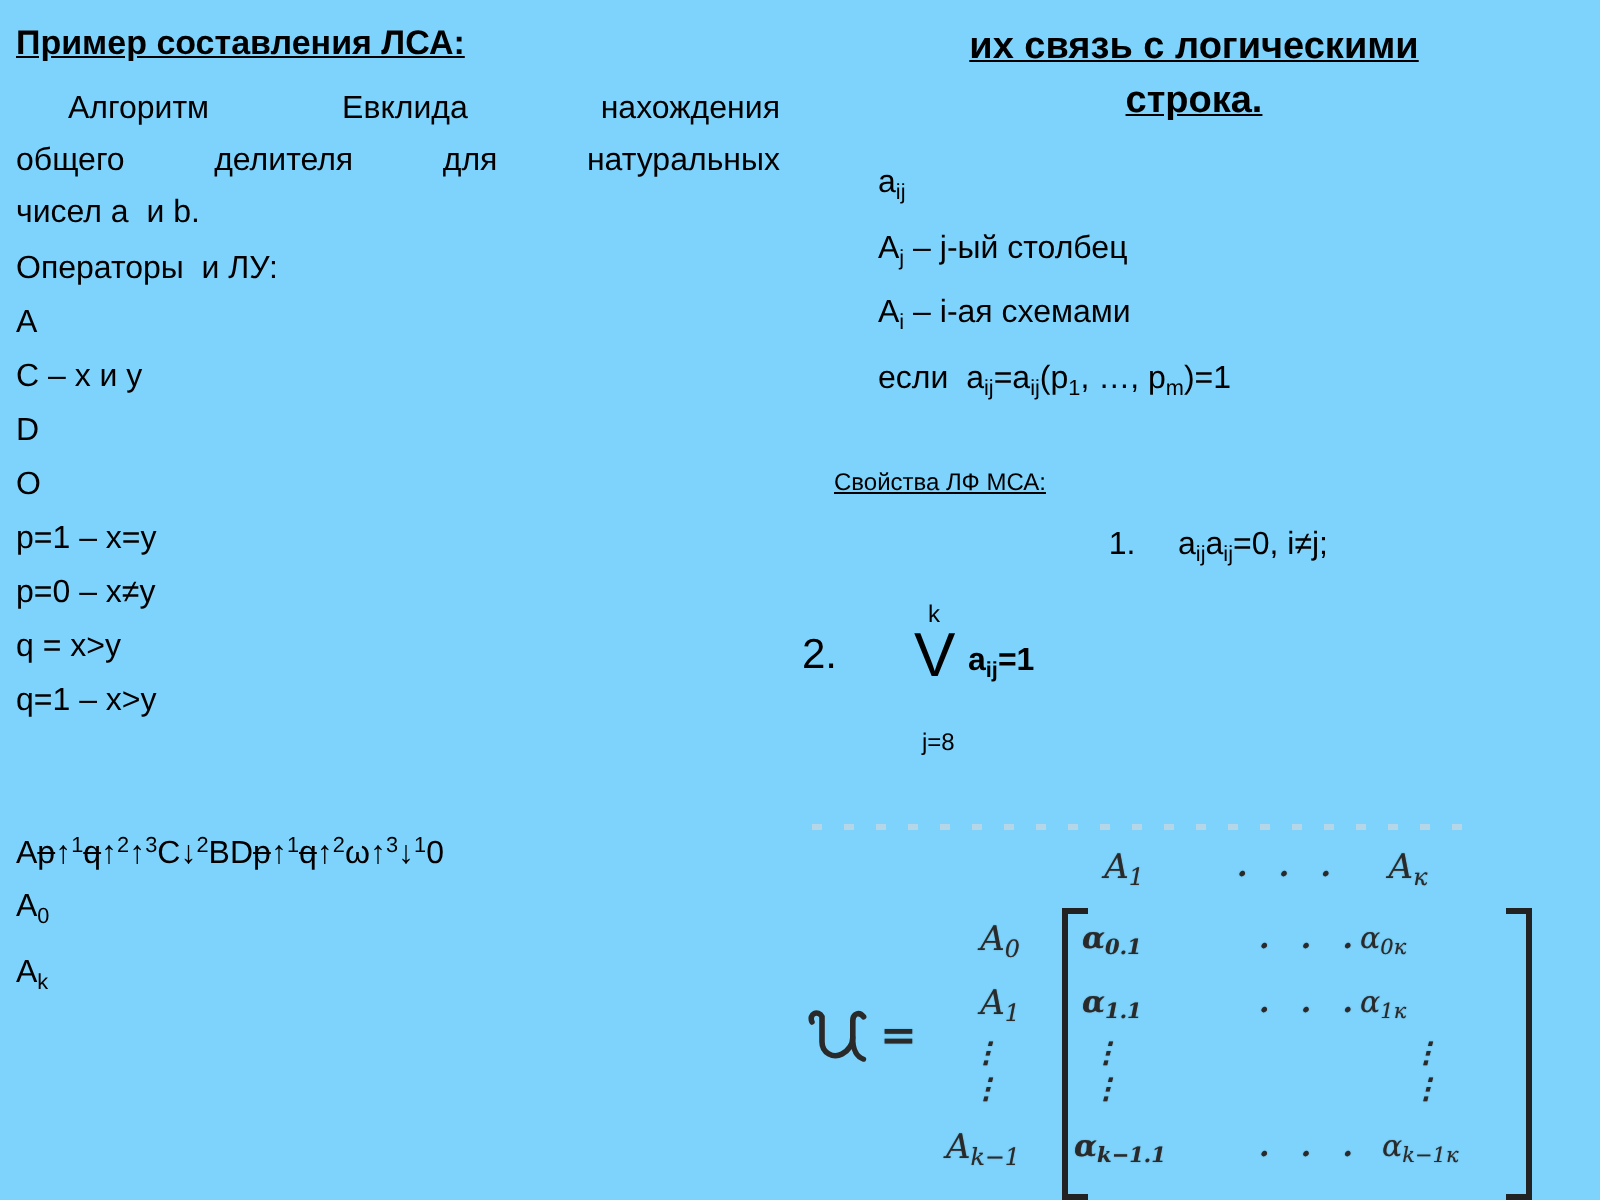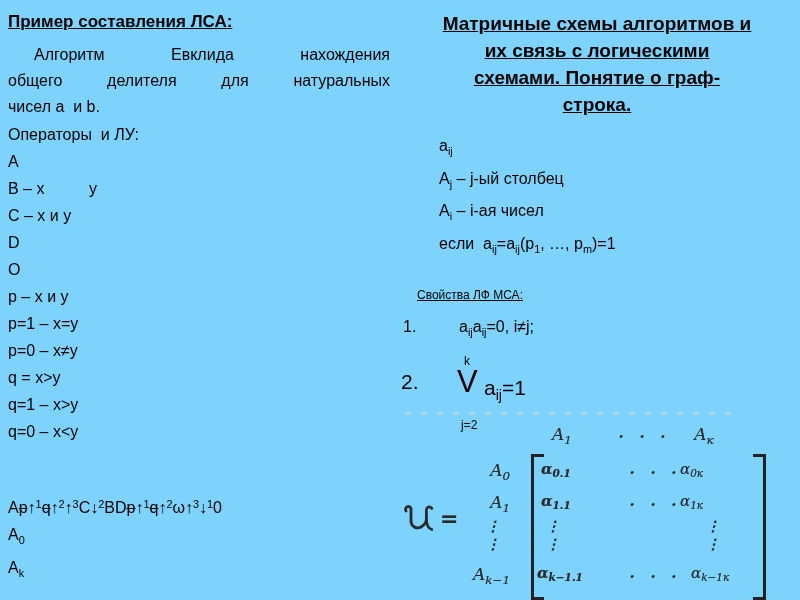--- a/index.html
+++ b/index.html
@@ -21,27 +21,27 @@
   .r-sub{font-size:0.68em;vertical-align:-0.34em;}
   .r-sup{font-size:0.68em;vertical-align:0.5em;}
   .r-strike{text-decoration:line-through;}
   
   .rightcol{position:absolute;left:400px;top:6px;width:394px;height:410px;}
   .r-title{margin-top:4px;text-align:center;font-weight:bold;font-size:19px;}
   .r-title .t-line{line-height:27px;text-decoration:underline;}
   .defs{margin-top:14px;padding-left:15px;}
   .def-line{font-size:16px;line-height:28px;margin-left:24px;}
   .props-title{margin-top:19px;padding-left:17px;font-size:12px;line-height:27px;text-decoration:underline;}
-  .prop1{margin-top:5px;font-size:16px;line-height:26px;}
+  .prop1{margin-top:5px;font-size:16px;line-height:26px;text-align:center;}
   .p1-num{display:inline-block;width:59px;padding-left:3px;box-sizing:border-box;}
   .prop2{position:relative;height:96px;margin-top:4px;}
   .p2-k{position:absolute;left:64px;top:6px;font-size:12px;}
   .p2-num{position:absolute;left:1px;top:22px;font-size:21px;}
   .p2-v{position:absolute;left:57px;top:16px;font-size:31px;}
-  .p2-expr{position:absolute;left:84px;top:28px;font-size:21px;}
+  .p2-expr{position:absolute;left:84px;top:28px;font-size:16px;font-weight:bold;}
   .p2-low{position:absolute;left:61px;top:70px;font-size:12px;}
   
   .matrix{
     position:absolute;left:400px;top:416px;width:394px;height:182px;
     font-family:"DejaVu Serif","Liberation Serif",serif;font-style:italic;color:#2a2a2a;
     text-shadow:0 0 0.6px rgba(40,40,40,0.55);
   }
   .scan-noise{position:absolute;left:6px;top:-4px;width:330px;height:3px;
     background:repeating-linear-gradient(90deg,#d9d9d9 0 5px,transparent 5px 16px);opacity:.6;}
   .m-sym{position:absolute;left:2px;top:88px;display:flex;align-items:center;}
@@ -80,66 +80,61 @@
           <span>для</span>
           <span>натуральных</span>
         </div>
       <div class="pline">чисел a  и b.</div>
     </div>
 
     <div class="l-subtitle">Операторы  и ЛУ:</div>
 
     <div>
       <div class="op-line">A</div>
-      <div class="op-line">B – x          y</div>
       <div class="op-line">C – x и y</div>
       <div class="op-line">D</div>
       <div class="op-line">O</div>
-      <div class="op-line">p – x и y</div>
       <div class="op-line">p=1 – x=y</div>
       <div class="op-line">p=0 – x≠y</div>
       <div class="op-line">q = x&gt;y</div>
       <div class="op-line">q=1 – x&gt;y</div>
-      <div class="op-line">q=0 – x&lt;y</div>
     </div>
 
     <div class="spacer"></div>
 
     <div class="formula runs"><span>A</span><span class="r-strike">p</span><span>↑</span><span class="r-sup">1</span><span class="r-strike">q</span><span>↑</span><span class="r-sup">2</span><span>↑</span><span class="r-sup">3</span><span>C↓</span><span class="r-sup">2</span><span>BD</span><span class="r-strike">p</span><span>↑</span><span class="r-sup">1</span><span class="r-strike">q</span><span>↑</span><span class="r-sup">2</span><span>ω↑</span><span class="r-sup">3</span><span>↓</span><span class="r-sup">1</span><span>0</span></div>
     <div class="formula runs"><span>A</span><span class="r-sub">0</span></div>
     <div class="formula runs"><span>A</span><span class="r-sub">k</span></div>
   </div>
 
   <div class="rightcol">
     <div class="r-title">
-      <div class="t-line">Матричные схемы алгоритмов и</div>
       <div class="t-line">их связь с логическими</div>
-      <div class="t-line">схемами. Понятие о граф-</div>
       <div class="t-line">строка.</div>
     </div>
 
     <div class="defs">
       <div class="def-line runs"><span>a</span><span class="r-sub">ij</span></div>
       <div class="def-line runs"><span>A</span><span class="r-sub">j</span><span> – j-ый столбец</span></div>
-      <div class="def-line runs"><span>A</span><span class="r-sub">i</span><span> – i-ая чисел</span></div>
+      <div class="def-line runs"><span>A</span><span class="r-sub">i</span><span> – i-ая схемами</span></div>
       <div class="def-line runs"><span>если  a</span><span class="r-sub">ij</span><span>=a</span><span class="r-sub">ij</span><span>(p</span><span class="r-sub">1</span><span>, …, p</span><span class="r-sub">m</span><span>)=1</span></div>
     </div>
 
     <div class="props-title">Свойства ЛФ МСА:</div>
 
     <div class="prop1">
       <span class="p1-num">1.</span><span class="runs"><span>a</span><span class="r-sub">ij</span><span>a</span><span class="r-sub">ij</span><span>=0, i≠j;</span></span>
     </div>
 
     <div class="prop2">
       <span class="p2-k">k</span>
       <span class="p2-num">2.</span>
       <span class="p2-v">V</span>
       <span class="p2-expr runs"><span>a</span><span class="r-sub">ij</span><span>=1</span></span>
-      <span class="p2-low">j=2</span>
+      <span class="p2-low">j=8</span>
     </div>
   </div>
 
   <div class="matrix">
     <div class="scan-noise"></div>
 
     <div class="m-sym">
       <svg width="32" height="28" viewBox="0 0 32 28">
         <path d="M4 7 C2.2 2.8 7.2 0.8 9 4.4 L9 17 C9 22.4 14.6 25.4 19 23
                  C22.6 21 24.4 18.4 24.4 14.8 L24.4 6.4 C24.4 2.8 27.6 1.6 29.8 4.4" fill="none" stroke="#2a2a2a" stroke-width="2.8" stroke-linecap="round"></path>

